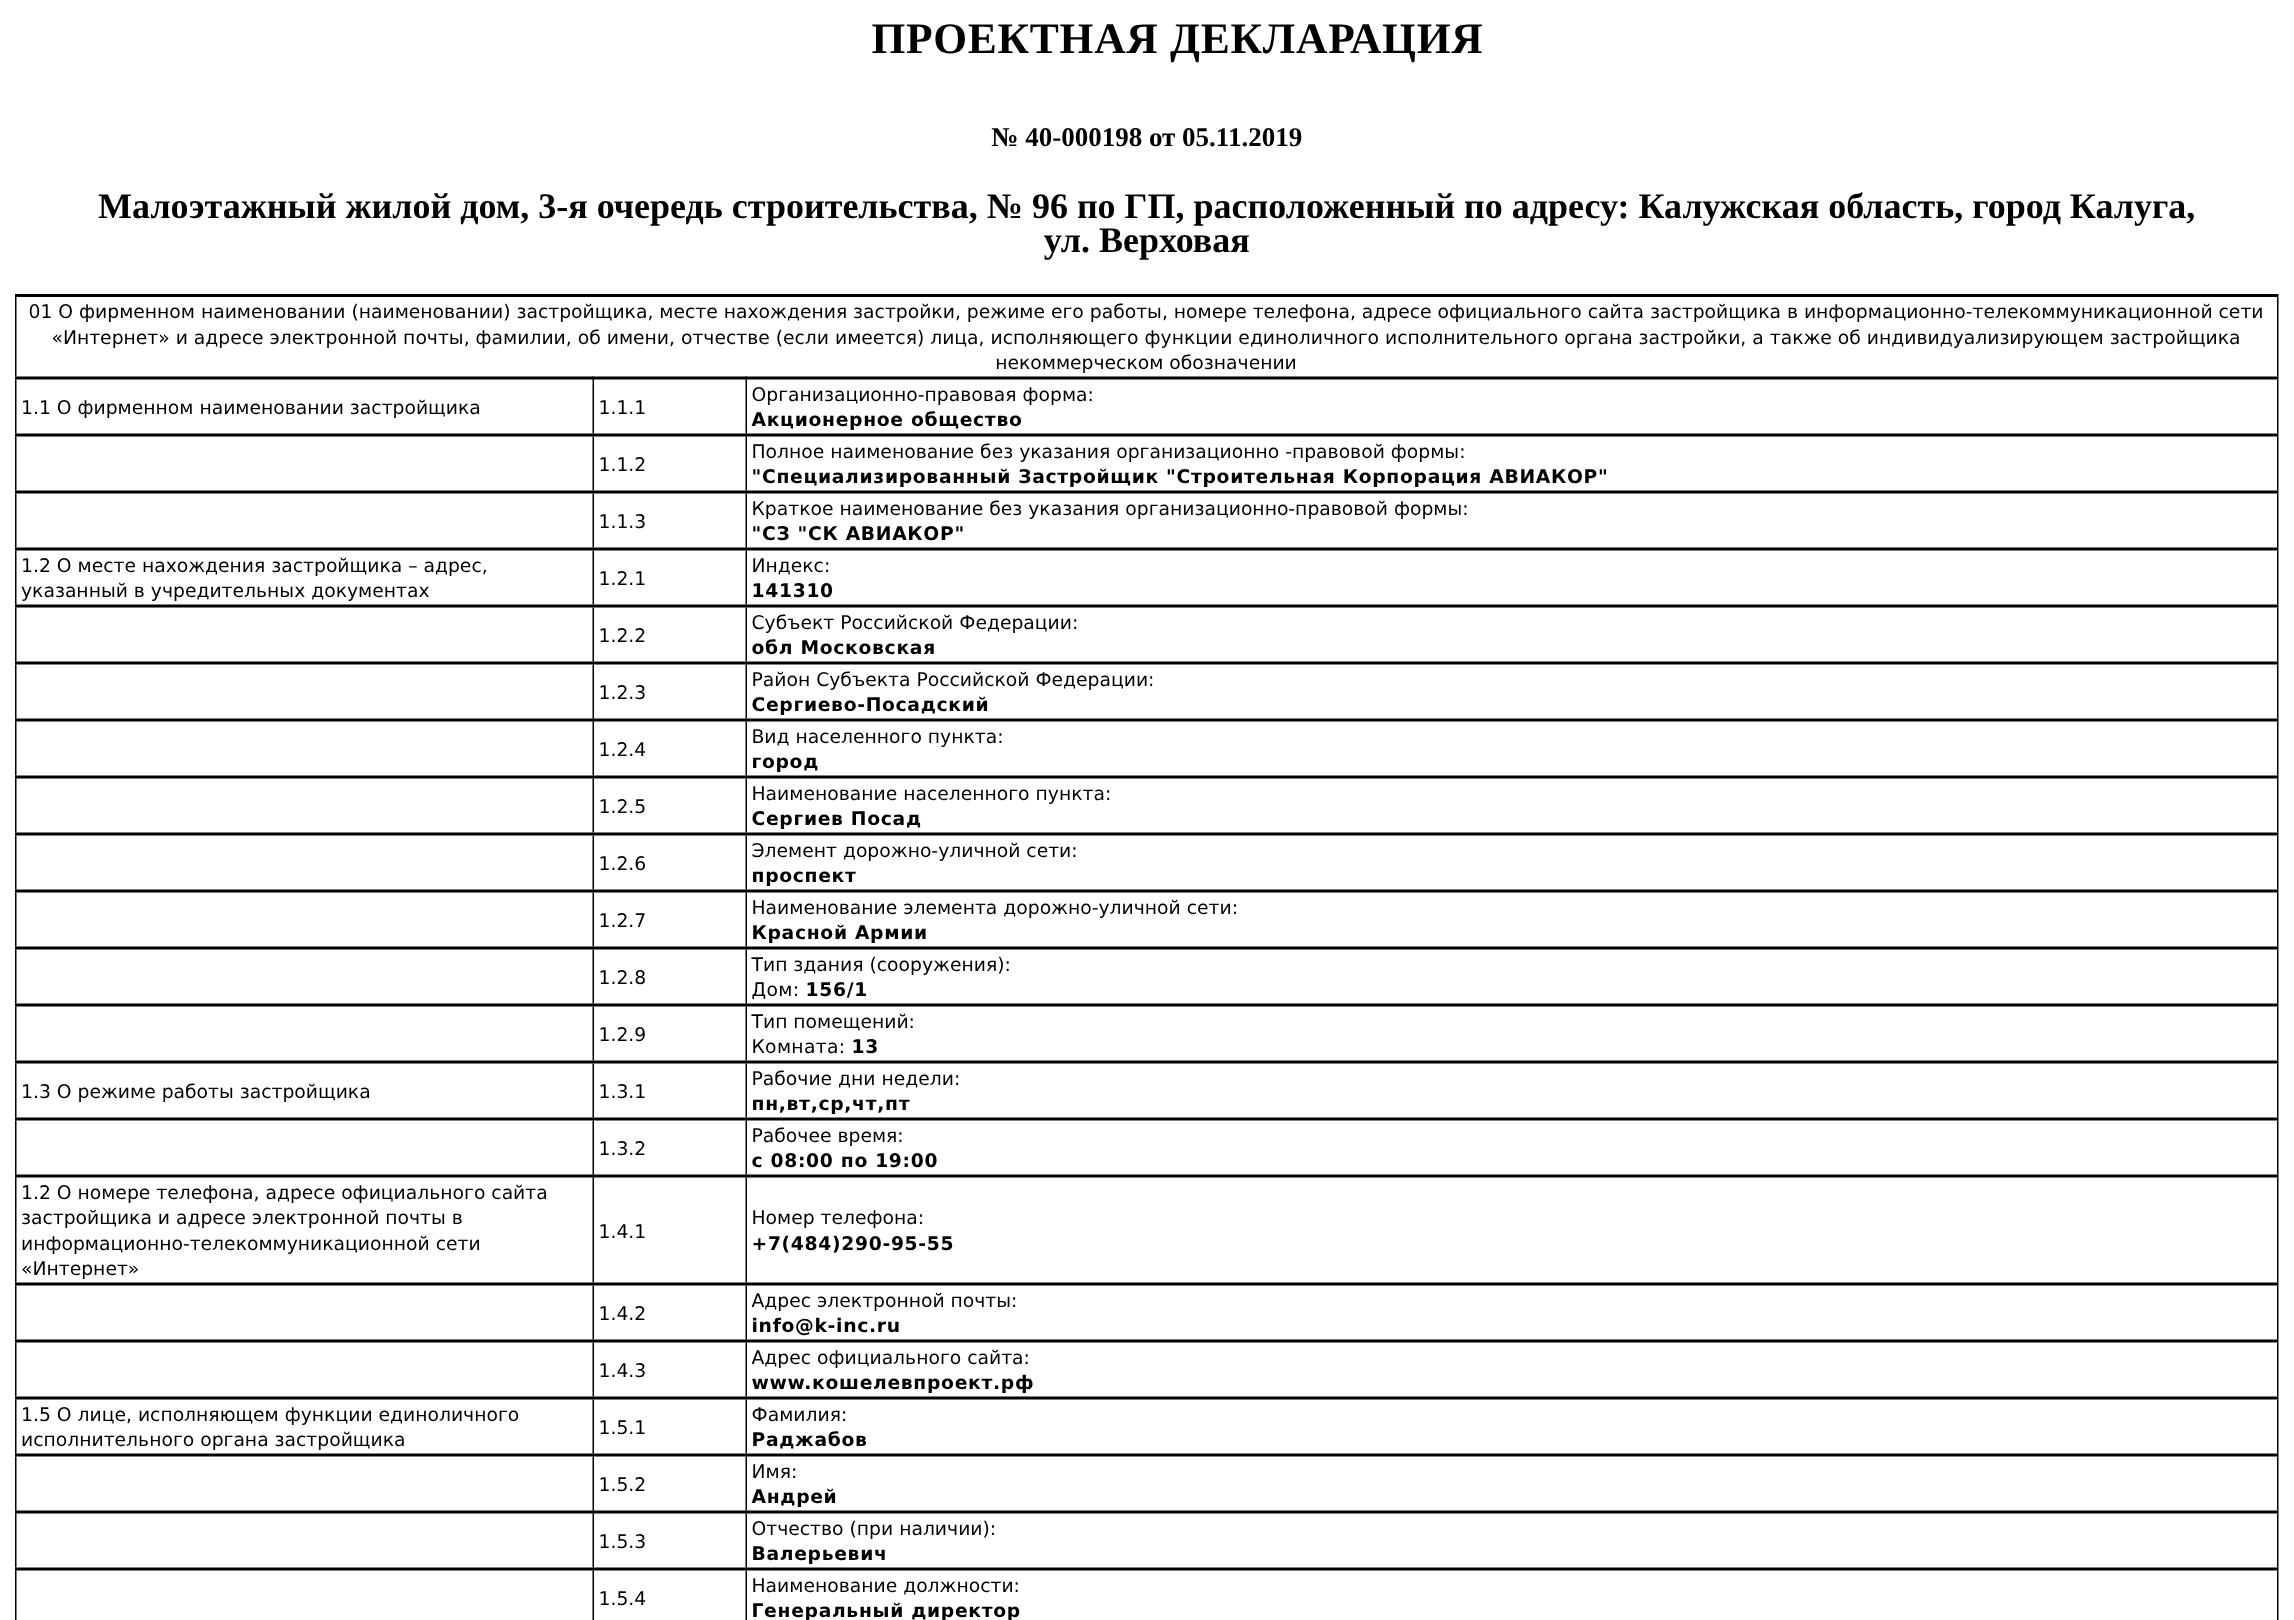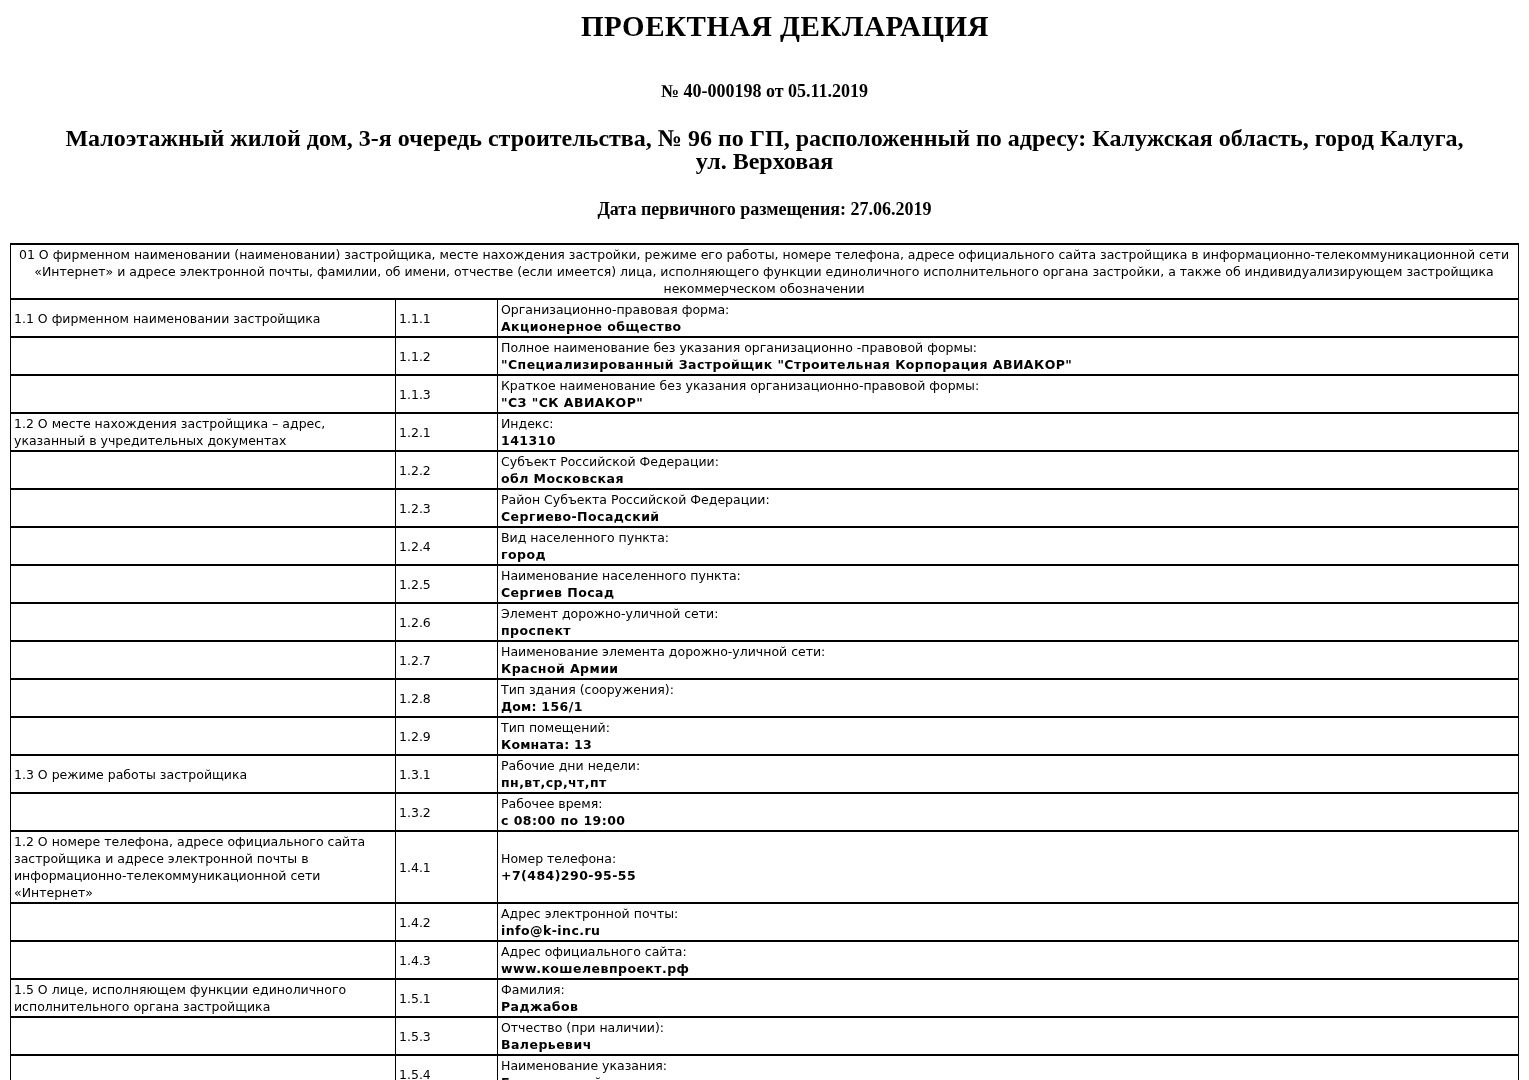--- a/index.html
+++ b/index.html
@@ -74,32 +74,31 @@
     height: 50px;
     vertical-align: middle;
     text-align: center;
   }
   tr.data-row td { height: 32px; }
   td.cell-topic { }
   td.cell-num { }
   td.cell-value { }
   .field-label { font-weight: normal; }
   .field-value { font-weight: bold; letter-spacing: 0.45px; }
-  .field-value .prefix { font-weight: bold; letter-spacing: 0.2px; }
+  .field-value .prefix { font-weight: normal; letter-spacing: 0.2px; }
 </style>
 </head>
 <body>
 
 <div class="page">
 
   <div class="doc-header">
     <div class="doc-title">ПРОЕКТНАЯ ДЕКЛАРАЦИЯ</div>
     <div class="doc-number">№ 40-000198 от 05.11.2019</div>
     <div class="doc-object">Малоэтажный жилой дом, 3-я очередь строительства, № 96 по ГП, расположенный по адресу: Калужская область, город Калуга, ул. Верховая</div>
-    <div class="doc-date">Дата первичного размещения: 27.06.2019</div>
   </div>
 
   <table class="decl">
     <colgroup>
       <col class="c1">
       <col class="c2">
       <col class="c3">
     </colgroup>
     <tbody>
         <tr class="section-row">
@@ -244,30 +243,38 @@
         <tr class="data-row">
           <td class="cell-topic">1.5 О лице, исполняющем функции единоличного исполнительного органа застройщика</td>
           <td class="cell-num">1.5.1</td>
           <td class="cell-value">
             <div class="field-label">Фамилия:</div>
             <div class="field-value"><span class="bold">Раджабов</span></div>
           </td>
         </tr>
         <tr class="data-row">
           <td class="cell-topic"></td>
+          <td class="cell-num">1.5.2</td>
+          <td class="cell-value">
+            <div class="field-label">Имя:</div>
+            <div class="field-value"><span class="bold">Андрей</span></div>
+          </td>
+        </tr>
+        <tr class="data-row">
+          <td class="cell-topic"></td>
           <td class="cell-num">1.5.3</td>
           <td class="cell-value">
             <div class="field-label">Отчество (при наличии):</div>
             <div class="field-value"><span class="bold">Валерьевич</span></div>
           </td>
         </tr>
         <tr class="data-row">
           <td class="cell-topic"></td>
           <td class="cell-num">1.5.4</td>
           <td class="cell-value">
-            <div class="field-label">Наименование указания:</div>
+            <div class="field-label">Наименование должности:</div>
             <div class="field-value"><span class="bold">Генеральный директор</span></div>
           </td>
         </tr>
       </tbody>
   </table>
 
 </div>
 
 </body></html>

